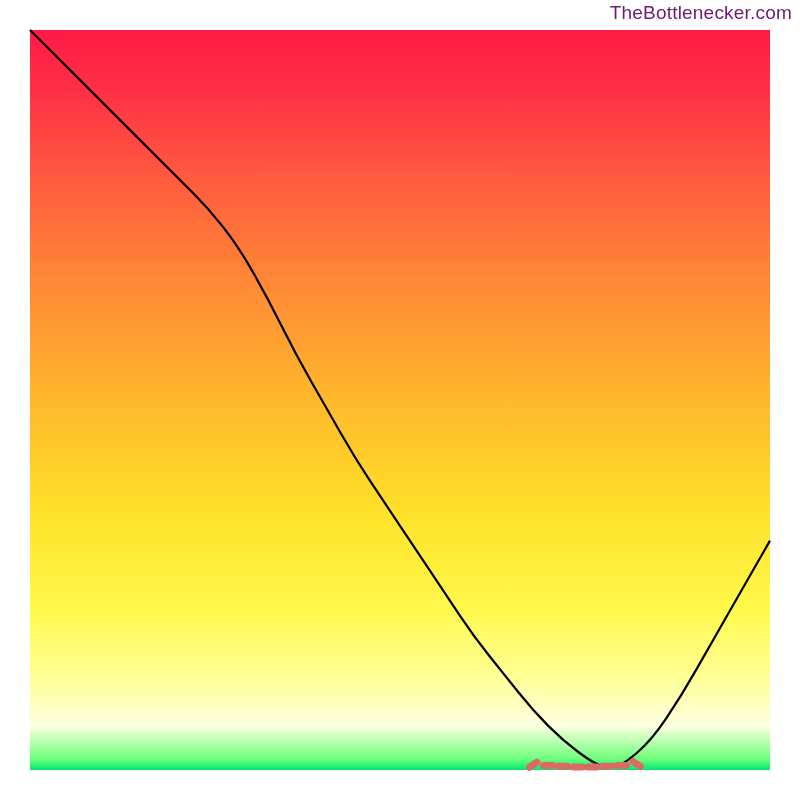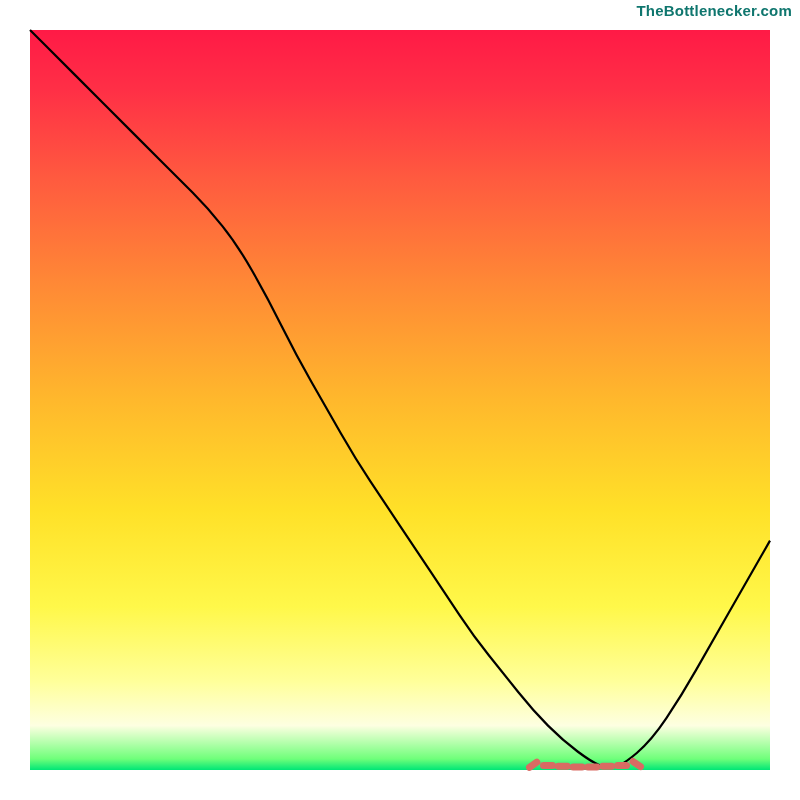--- a/index.html
+++ b/index.html
@@ -13,23 +13,23 @@
   }
   .stage {
     position: relative;
     width: 800px;
     height: 800px;
   }
   .watermark {
     position: absolute;
     top: 2px;
     right: 8px;
-    font-size: 15px;
-    font-weight: 700;
-    color: #0f766e;
+    font-size: 19px;
+    font-weight: 400;
+    color: #701a75;
     letter-spacing: 0.2px;
     z-index: 10;
     user-select: none;
   }
   svg.chart-svg {
     position: absolute;
     left: 0; top: 0;
     width: 800px;
     height: 800px;
     z-index: 1;

